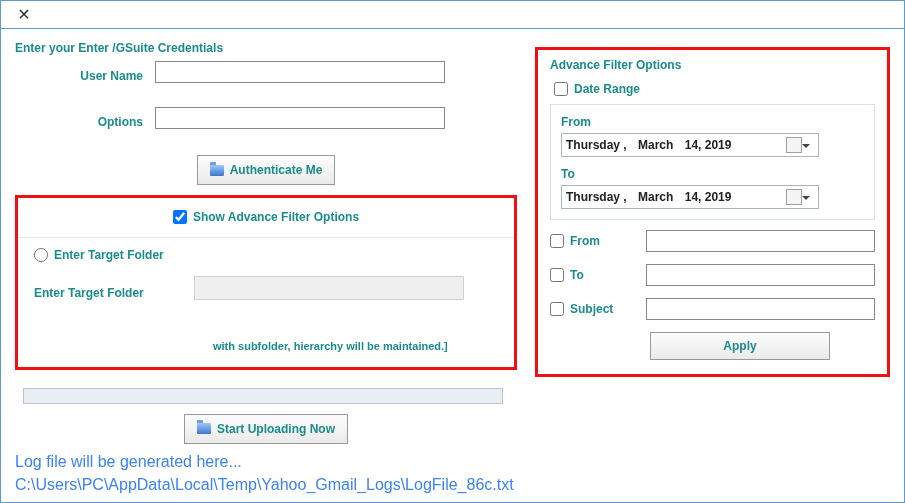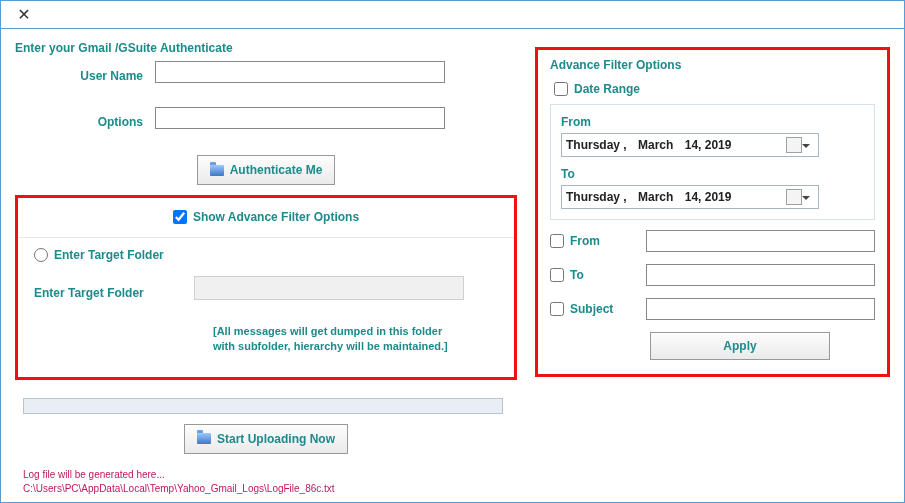--- a/index.html
+++ b/index.html
@@ -12,52 +12,52 @@
   .left { flex: 1; }
   .right { width: 355px; }
   .fieldset-title { color: #1b8b8b; font-weight: bold; font-size: 12px; margin-bottom: 6px; }
   .row { display: flex; align-items: flex-end; margin-bottom: 24px; }
   .lbl { width: 140px; text-align: right; padding-right: 12px; color: #1b8b8b; font-weight: bold; }
   .txt { flex: 1; height: 22px; border: 1px solid #888; background: #fff; padding: 0 4px; }
   .btn { display: inline-flex; align-items: center; justify-content: center; gap: 6px; height: 30px; padding: 0 12px; border: 1px solid #999; background: linear-gradient(#fdfdfd,#eaeaea); color: #1b8b8b; font-weight: bold; font-size: 12px; cursor: default; }
   .btn .folder-icon { width: 14px; height: 11px; background: linear-gradient(#9ec7ff,#3c78c8); border-radius: 1px; position: relative; }
   .btn .folder-icon::before { content: ""; position: absolute; top: -3px; left: 0; width: 6px; height: 3px; background: #6aa0e0; border-radius: 1px 1px 0 0; }
   .center { text-align: center; }
-  .red-box { border: 3px solid #e11; padding: 8px 10px 22px 10px; margin-top: 6px; }
+  .red-box { border: 3px solid #e11; padding: 8px 10px 12px 10px; margin-top: 6px; }
   .chk, .rad { display: inline-flex; align-items: center; gap: 6px; color: #1b8b8b; font-weight: bold; }
   input[type=checkbox], input[type=radio] { width: 14px; height: 14px; margin: 0; }
   .hint { font-size: 11px; color: #1b8b8b; font-weight: bold; line-height: 1.4; margin-left: 185px; margin-top: 2px; }
   .disabled-input { flex: 1; height: 24px; border: 1px solid #d0d0d0; background: #f0f0f0; }
   .progress { margin: 18px 8px 0 8px; height: 16px; border: 1px solid #b7c6d6; background: #e9eef5; width: 480px; }
   .adv-panel { border: 1px solid #d9e0e6; padding: 6px 10px 10px 10px; margin-top: 2px; }
   .date-field { display: flex; align-items: center; height: 24px; border: 1px solid #a8b4c0; background: #fff; padding: 8px 4px; width: 258px; justify-content: space-between; font-weight: bold; }
   .date-text span { padding-right: 8px; }
   .date-drop { display: inline-block; width: 16px; height: 16px; border: 1px solid #a0a0a0; background: #f4f4f4; position: relative; }
   .date-drop::after { content: ""; position: absolute; right: -9px; top: 6px; border-left: 4px solid transparent; border-right: 4px solid transparent; border-top: 4px solid #444; }
   .date-drop-wrap { display: flex; align-items: center; gap: 2px; }
   .adv-row { display: flex; align-items: center; margin-bottom: 12px; gap: 10px; }
   .adv-lbl { display: flex; align-items: center; gap: 6px; width: 86px; color: #1b8b8b; font-weight: bold; }
   .adv-input { flex: 1; height: 22px; border: 1px solid #888; background: #fff; }
   .apply-btn { width: 180px; height: 28px; margin-left: 100px; display: flex; align-items: center; justify-content: center; border: 1px solid #999; background: linear-gradient(#fdfdfd,#eaeaea); color: #1b8b8b; font-weight: bold; }
-  .footer { position: absolute; left: 22px; bottom: 6px; font-size: 10px; color: #be185d; line-height: 1.4; }
+  .footer { position: absolute; left: 14px; bottom: 6px; font-size: 16px; color: #3b82f6; line-height: 1.4; }
   .sub-title { color: #1b8b8b; font-weight: bold; margin: 4px 0 4px 0; }
   .options-row { display: flex; align-items: center; gap: 32px; margin: 10px 0 14px 6px; }
 </style>
 </head>
 <body>
 
 <div class="window">
   <div class="titlebar">
     <div class="close">✕</div>
   </div>
 
   <div class="content">
 
     <div class="left">
-      <div class="fieldset-title">Enter your Gmail /GSuite Authenticate</div>
+      <div class="fieldset-title">Enter your Enter /GSuite Credentials</div>
 
       <div class="row">
         <div class="lbl">User Name</div>
         <input class="txt" type="text" style="max-width: 290px;" value="">
       </div>
       <div class="row">
         <div class="lbl">Options</div>
         <input class="txt" type="password" style="max-width: 290px;" value="">
       </div>
 
@@ -82,21 +82,21 @@
             <input type="radio" name="mergeopt" style="">
             <span>Enter Target Folder</span>
           </label>
         </div>
 
         <div class="row" style="margin-left:6px;">
           <div style="width:160px;color:#1b8b8b;font-weight:bold;">Enter Target Folder</div>
           <div class="disabled-input" style="max-width:270px"></div>
         </div>
         <div class="hint">
-          <span>[All messages will get dumped in this folder</span><br>
+          <br>
           <span>with subfolder, hierarchy will be maintained.]</span>
         </div>
       </div>
 
       <div class="progress"></div>
 
       <div class="center" style="margin:10px 0 0 0;">
         <div class="btn">
           <span class="folder-icon"></span>
           <span>Start Uploading Now</span>

